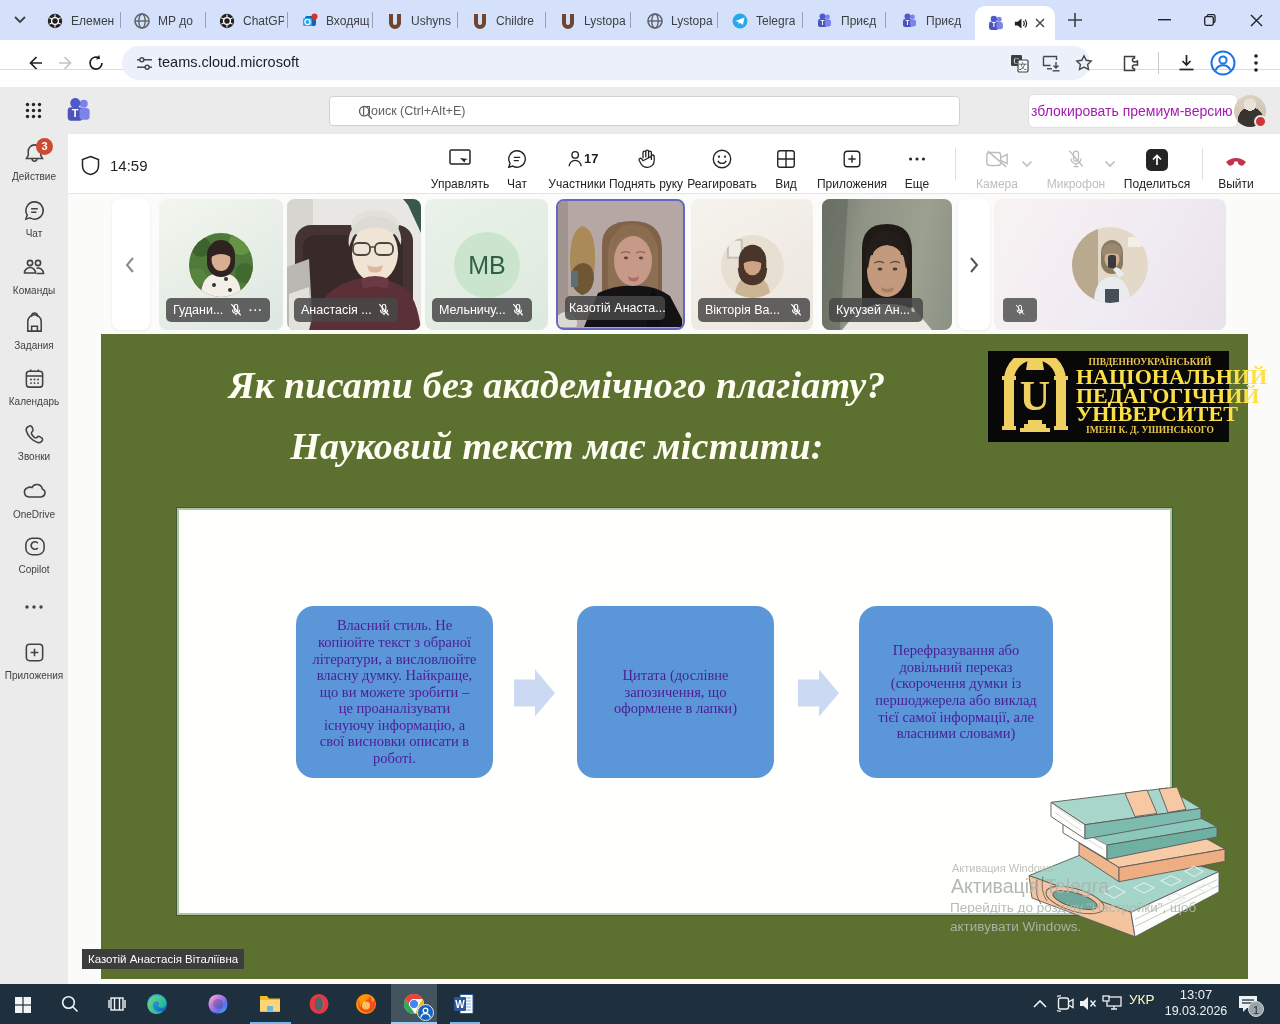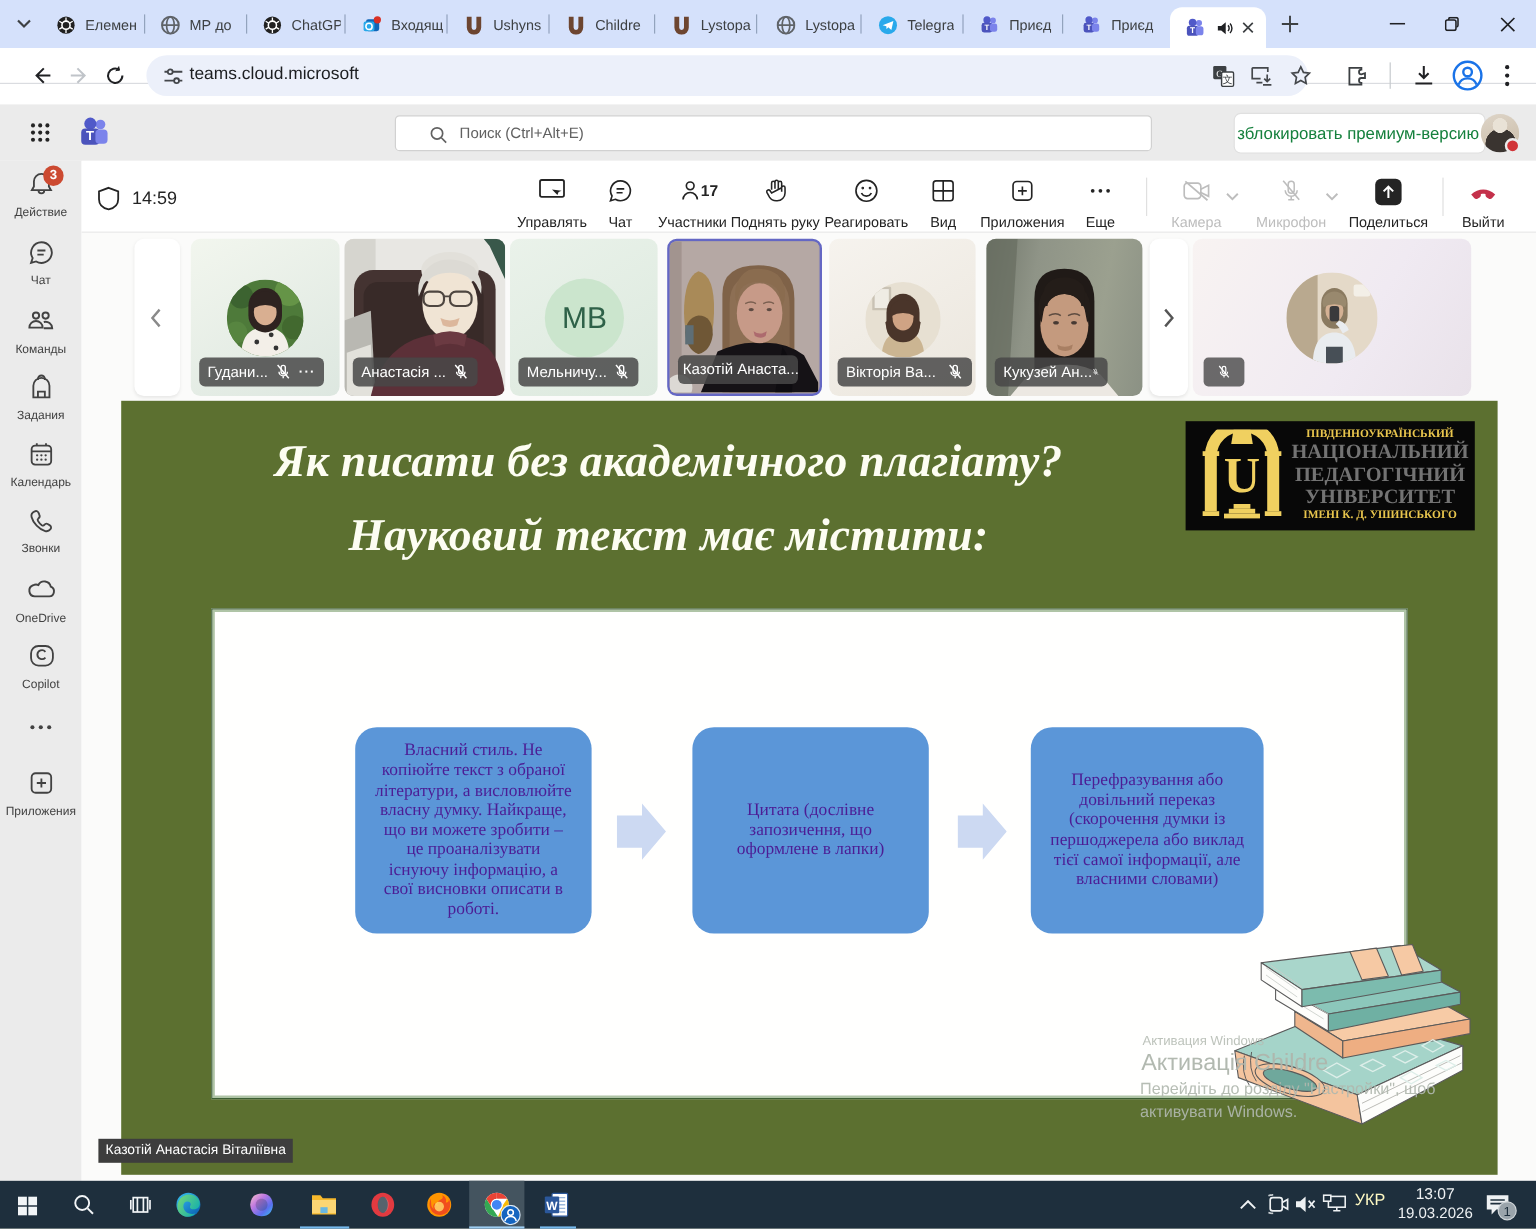--- a/index.html
+++ b/index.html
@@ -16,21 +16,21 @@
   #activetab { position:absolute; left:975px; top:6px; width:80px; height:34px; background:#fff; border-radius:10px 10px 0 0; }
 
   
   #chrometb { left:0; top:40px; width:1280px; height:30px; background:#fff; border-bottom:1px solid #dadce0; }
   #omnibox { position:absolute; left:122px; top:6px; width:968px; height:34px; background:#ecf0fa; border-radius:17px; }
 
   
   #theader { left:0; top:87px; width:1280px; height:47px; background:#ebebeb; }
   #tsearch { position:absolute; left:329px; top:9px; width:631px; height:30px; background:#fff; border:1px solid #d1d1d1; border-radius:4px; color:#616161; font-size:12.5px; line-height:28px; }
   #prembtn { position:absolute; left:1028px; top:7px; width:210px; height:34px; background:#fff; border:1px solid #e0e0e0; border-radius:6px; overflow:hidden; }
-  #prembtn span { position:absolute; left:2px; top:8px; font-size:14px; color:#15803d; white-space:nowrap; }
+  #prembtn span { position:absolute; left:2px; top:8px; font-size:14px; color:#a21caf; white-space:nowrap; }
 
   
   #rail { left:0; top:134px; width:68px; height:850px; background:#ebebeb; }
   .railitem { position:absolute; left:0; width:68px; text-align:center; color:#616161; }
   .railitem .lbl { font-size:10px; margin-top:2px; color:#424242; }
 
   
   #mtoolbar { left:68px; top:134px; width:1212px; height:60px; background:#fff; border-bottom:1px solid #e5e5e5; }
   .mtb { position:absolute; text-align:center; color:#242424; }
   .mtb .lbl { font-size:12px; margin-top:3px; white-space:nowrap; }
@@ -287,21 +287,21 @@
   <svg class="abs" style="left:66px;top:10px" width="27" height="27" viewBox="0 0 16 16">
       <circle cx="10.5" cy="4" r="2.4" fill="#7b83eb"></circle>
       <circle cx="5.5" cy="3.6" r="3" fill="#5059c9"></circle>
       <rect x="1" y="6" width="9" height="8" rx="2" fill="#4b53bc"></rect>
       <rect x="8" y="6.5" width="6" height="7" rx="2" fill="#7b83eb"></rect>
       <text x="5.4" y="11.6" font-size="6.5" fill="#fff" text-anchor="middle" font-family="Liberation Sans" font-weight="bold">T</text>
     </svg>
   <div id="tsearch"><svg class="abs" style="left:28px;top:8px" width="15" height="15" viewBox="0 0 15 15" fill="none" stroke="#616161" stroke-width="1.4">
         <circle cx="6.2" cy="6.2" r="4.7"></circle>
         <line x1="9.8" y1="9.8" x2="13.8" y2="13.8"></line>
-      </svg><span style="margin-left:53px">Поиск (Ctrl+Alt+E)</span></div>
+      </svg><span style="margin-left:32px">Поиск (Ctrl+Alt+E)</span></div>
   <div id="prembtn">
       <span>зблокировать премиум-версию</span>
     </div>
   <div class="abs" style="left:1234px;top:8px;width:32px;height:32px;border-radius:50%;background:radial-gradient(circle at 50% 30%,#e9e2d6 0 22%,transparent 23%),radial-gradient(circle at 52% 78%,#3a3430 0 42%,transparent 43%),linear-gradient(160deg,#ded5c8,#c9bba7)"></div>
   <div class="abs" style="left:1254px;top:28px;width:13px;height:13px;border-radius:50%;background:#d13438;border:2px solid #ebebeb"></div>
 </div>
 
 <div id="rail" class="abs">
   <div class="railitem" style="top:8px">
     <svg width="23" height="23" viewBox="0 0 24 24" fill="none" stroke="#424242" stroke-width="1.6">
@@ -697,21 +697,21 @@
             <rect x="52" y="68" width="14" height="4"></rect>
           <path d="M2 22 A31 30 0 0 1 64 22 L54 22 A21 20 0 0 0 12 22 Z"></path>
           <path d="M26 0 h14 l2 12 h-18 Z"></path>
           <rect x="26" y="62" width="14" height="4"></rect>
             <rect x="22" y="66" width="22" height="4"></rect>
             <rect x="18" y="70" width="30" height="4"></rect>
         </g>
         <text x="33" y="52" font-family="Liberation Serif" font-size="42" font-weight="bold" fill="#f0d060" text-anchor="middle">U</text>
       </svg>
       <div class="abs" style="left:88px;top:6px;width:148px;text-align:center;color:#e8c54d;font-family:'Liberation Serif';font-weight:bold;font-size:9.5px">ПІВДЕННОУКРАЇНСЬКИЙ</div>
-      <div class="abs" style="left:88px;top:17px;width:148px;text-align:center;color:#737373;font-family:'Liberation Serif';font-weight:bold;font-size:17px;line-height:18.5px">НАЦІОНАЛЬНИЙ<br>ПЕДАГОГІЧНИЙ<br>УНІВЕРСИТЕТ</div>
+      <div class="abs" style="left:88px;top:17px;width:148px;color:#fde047;font-family:'Liberation Serif';font-weight:bold;font-size:22px;line-height:18.5px">НАЦІОНАЛЬНИЙ<br>ПЕДАГОГІЧНИЙ<br>УНІВЕРСИТЕТ</div>
       <div class="abs" style="left:88px;top:74px;width:148px;text-align:center;color:#e8c54d;font-family:'Liberation Serif';font-weight:bold;font-size:9.5px">ІМЕНІ К. Д. УШИНСЬКОГО</div>
     </div>
 
     <div id="whitebox"></div>
 
     <div class="bluebox" style="left:195px;top:272px">
         <div>Власний стиль. Не<br>копіюйте текст з обраної<br>літератури, а висловлюйте<br>власну думку. Найкраще,<br>що ви можете зробити –<br>це проаналізувати<br>існуючу інформацію, а<br>свої висновки описати в<br>роботі.</div>
       </div>
     <div class="bluebox" style="left:476px;top:272px">
         <div style="padding:0 18px">Цитата (дослівне запозичення, що оформлене в лапки)</div>
@@ -753,21 +753,21 @@
         <path d="M28 20 L54 38 M32 18 L58 36 M28 26 L54 44" stroke="#c9cdc9" stroke-width="0.7" fill="none"></path>
         <path d="M98 7 L120 4 L130 27 L108 30 Z" fill="#f6c9a4"></path>
         <path d="M132 3 L150 1 L159 23 L141 26 Z" fill="#f6c9a4"></path>
       </g>
       <g fill="none" stroke="#ddeee9" stroke-width="1.1">
         <path d="M76 104 l11-6 11 6 -11 6 Z M107 100 l10-5 10 5 -10 5 Z M134 93 l10-5 10 5 -10 5 Z M158 84 l9-5 9 5 -9 5 Z M170 100 l8-4 8 4 -8 4 Z M140 110 l9-5 9 5 -9 5 Z"></path>
       </g>
     </svg>
 
     <div class="wm" style="left:851px;top:528px;font-size:11px;color:rgba(182,188,180,.9)">Активация Windows</div>
-    <div class="wm" style="left:850px;top:541px;font-size:19.5px;color:rgba(174,181,172,.95)">Активація Childre</div>
+    <div class="wm" style="left:850px;top:541px;font-size:19.5px;color:rgba(174,181,172,.95)">Активація Telegra</div>
     <div class="wm" style="left:849px;top:566px;font-size:13.5px;color:rgba(176,183,174,.92)">Перейдіть до розділу "Настройки", щоб</div>
     <div class="wm" style="left:849px;top:585px;font-size:13.5px;color:rgba(176,183,174,.92)">активувати Windows.</div>
   </div>
 </div>
 
 <div id="nametip" class="abs">Казотій Анастасія Віталіївна</div>
 
 <div id="taskbar" class="abs">
 
   <svg class="abs" style="left:15px;top:13px" width="16" height="16" viewBox="0 0 16 16" fill="#f2f5f7">

